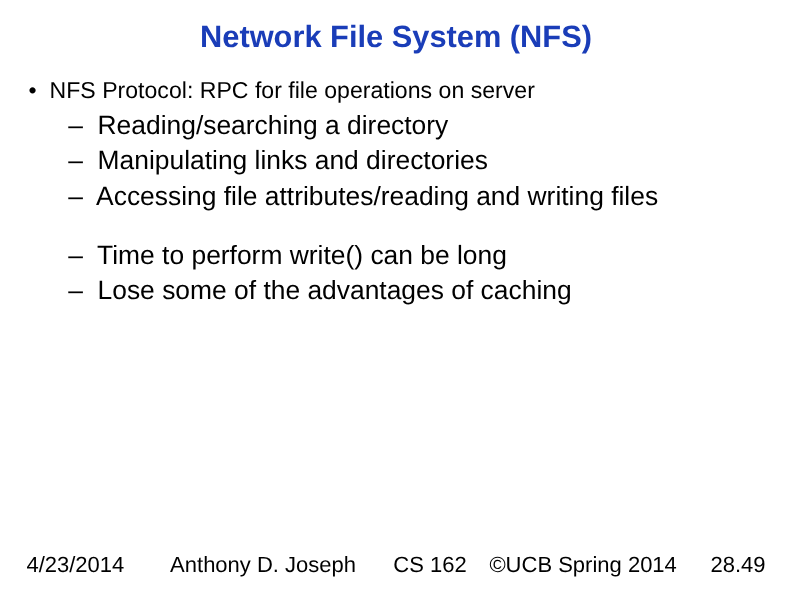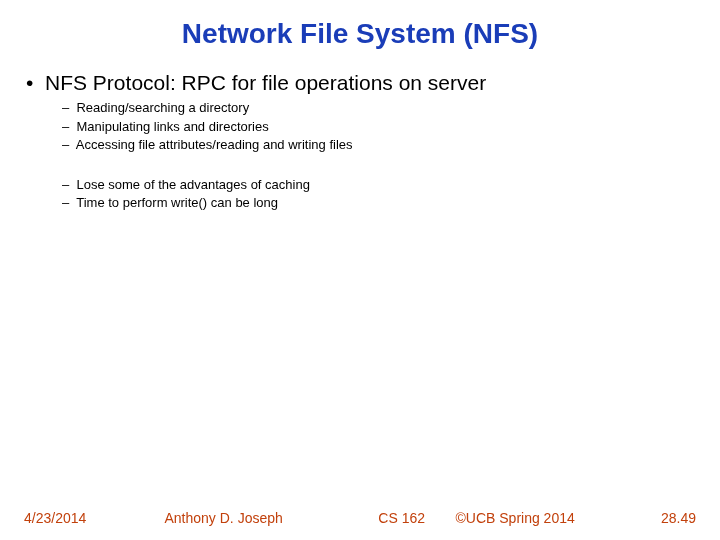--- a/index.html
+++ b/index.html
@@ -39,36 +39,36 @@
     text-indent: -20px;
   }
   .lvl1::before {
     content: "•  ";
     white-space: pre;
   }
   .lvl2 {
     margin: 2px 0 2px 36px;
     padding-left: 18px;
     text-indent: -18px;
-    font-size: 13px;
+    font-size: 24px;
   }
   .lvl2::before {
     content: "–  ";
     white-space: pre;
   }
   .spacer {
     height: 20px;
   }
   .footer {
     position: absolute;
     bottom: 14px;
     left: 24px;
     right: 24px;
-    font-size: 14px;
-    color: #c2410c;
+    font-size: 20px;
+    color: #000000;
     display: flex;
     justify-content: space-between;
     align-items: baseline;
   }
   .footer > span {
     white-space: nowrap;
   }
   .footer .f-date   { flex: 0 0 110px; }
   .footer .f-author { flex: 0 0 150px; }
   .footer .f-course { flex: 0 0 80px; text-align: right; }
@@ -84,22 +84,22 @@
 
   <div class="content">
 
     <div class="lvl1">NFS Protocol: RPC for file operations on server</div>
     <div class="lvl2">Reading/searching a directory</div>
     <div class="lvl2">Manipulating links and directories</div>
     <div class="lvl2">Accessing file attributes/reading and writing files</div>
 
     <div class="spacer"></div>
 
+    <div class="lvl2">Time to perform write() can be long</div>
     <div class="lvl2">Lose some of the advantages of caching</div>
-    <div class="lvl2">Time to perform write() can be long</div>
 
   </div>
 
   <div class="footer">
     <span class="f-date">4/23/2014</span>
     <span class="f-author">Anthony D. Joseph</span>
     <span class="f-course">CS 162</span>
     <span class="f-copy">©UCB Spring 2014</span>
     <span class="f-page">28.49</span>
   </div>

